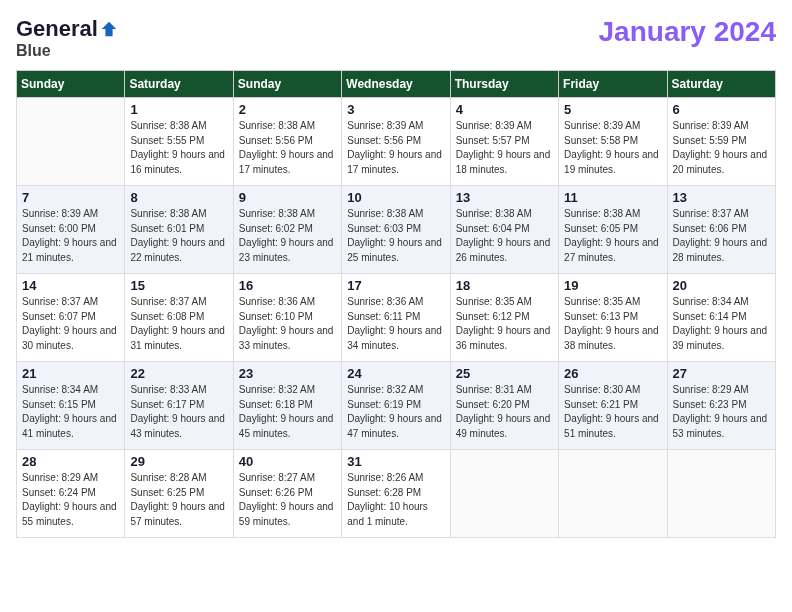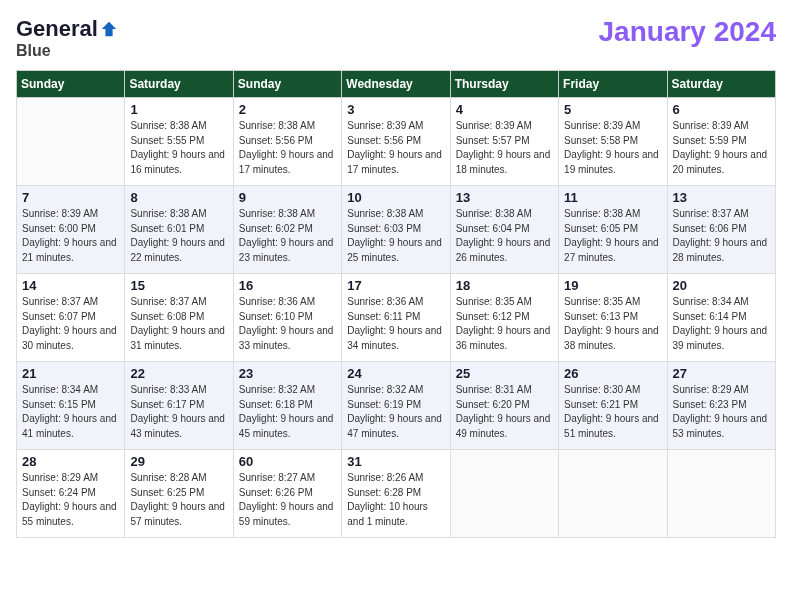--- a/index.html
+++ b/index.html
@@ -251,21 +251,21 @@
       <tr>
         <td>
           <span class="day-number">28</span>
           <div class="day-info">Sunrise: 8:29 AM<br>Sunset: 6:24 PM<br>Daylight: 9 hours and 55 minutes.</div>
         </td>
         <td>
           <span class="day-number">29</span>
           <div class="day-info">Sunrise: 8:28 AM<br>Sunset: 6:25 PM<br>Daylight: 9 hours and 57 minutes.</div>
         </td>
         <td>
-          <span class="day-number">60</span>
+          <span class="day-number">40</span>
           <div class="day-info">Sunrise: 8:27 AM<br>Sunset: 6:26 PM<br>Daylight: 9 hours and 59 minutes.</div>
         </td>
         <td>
           <span class="day-number">31</span>
           <div class="day-info">Sunrise: 8:26 AM<br>Sunset: 6:28 PM<br>Daylight: 10 hours and 1 minute.</div>
         </td>
         <td class="empty"></td>
         <td class="empty"></td>
         <td class="empty"></td>
       </tr>

